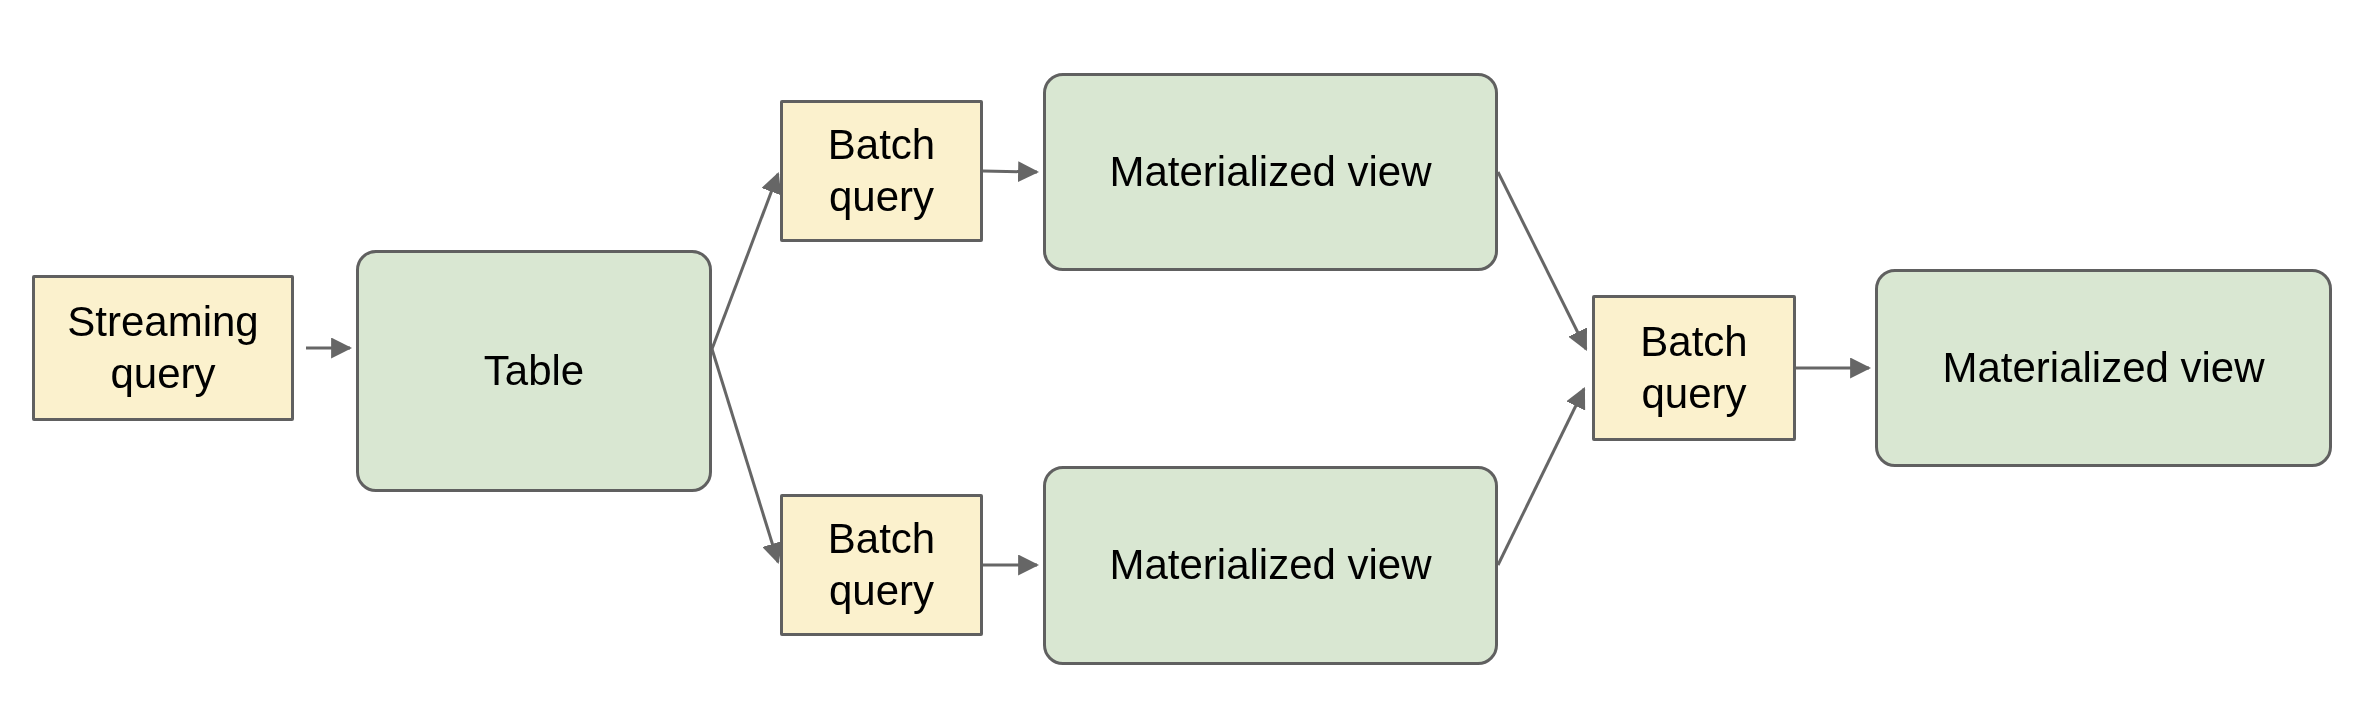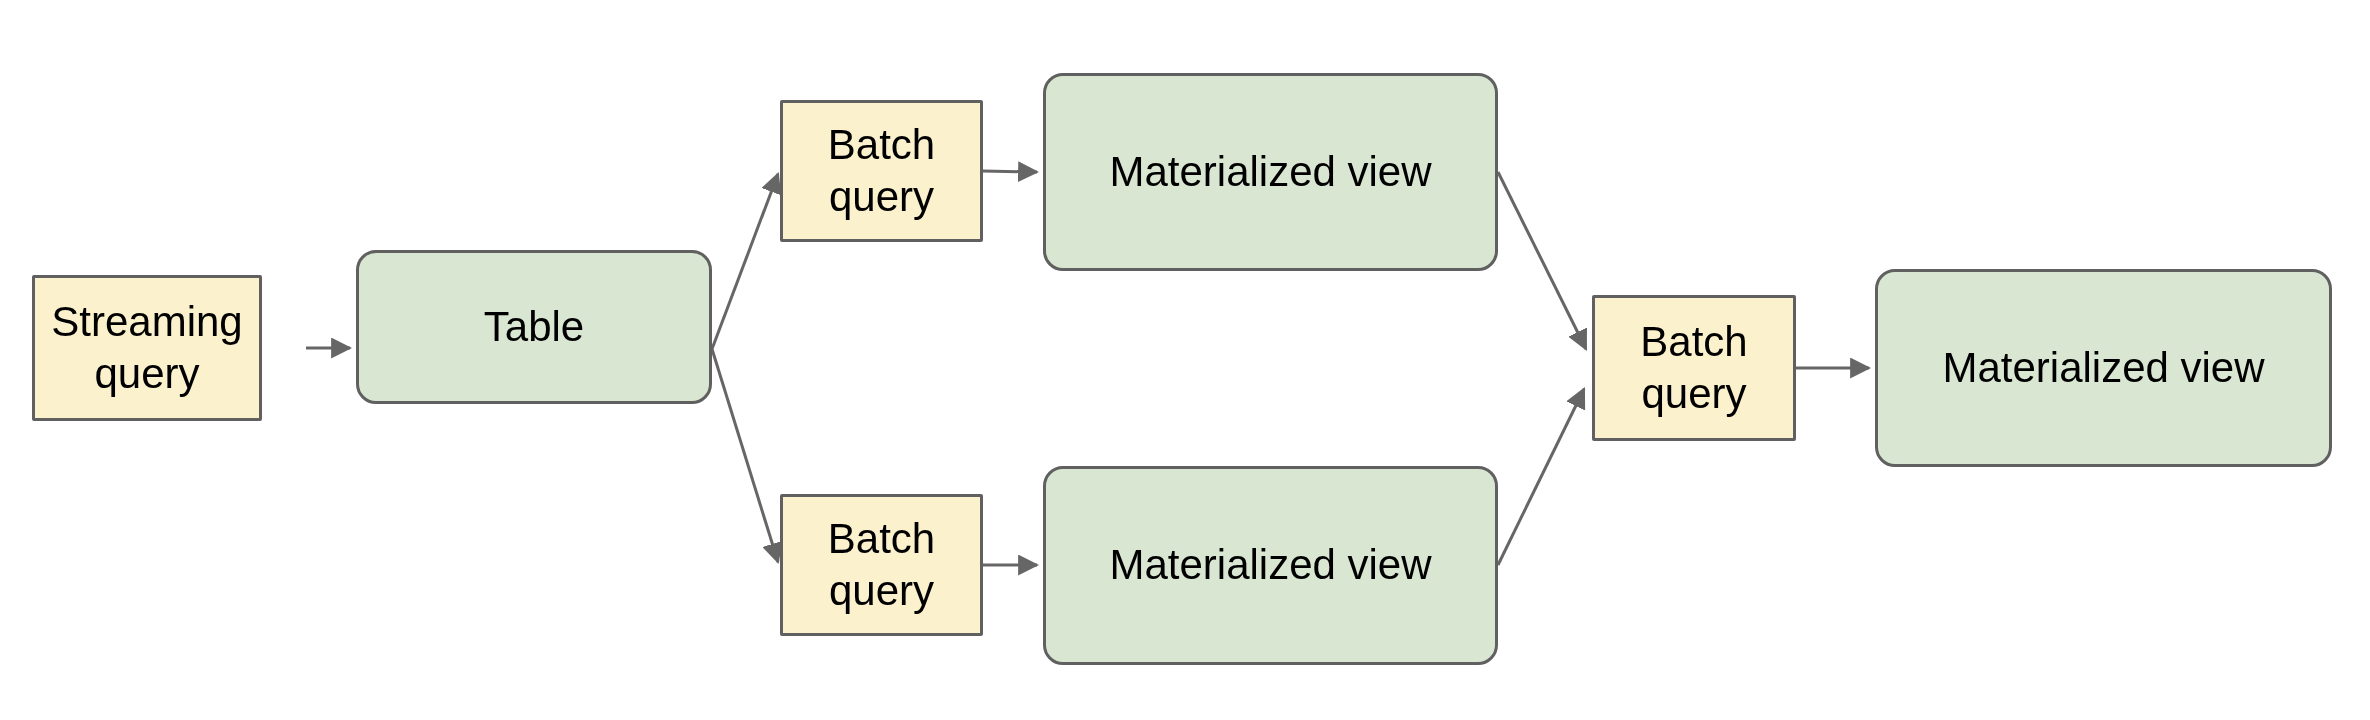--- a/index.html
+++ b/index.html
@@ -65,25 +65,25 @@
     <line x1="306" y1="348" x2="350" y2="348" marker-end="url(#arrowhead)"></line>
     <line x1="712" y1="349" x2="778" y2="174" marker-end="url(#arrowhead)"></line>
     <line x1="712" y1="349" x2="778" y2="562" marker-end="url(#arrowhead)"></line>
     <line x1="983" y1="171" x2="1037" y2="172" marker-end="url(#arrowhead)"></line>
     <line x1="983" y1="565" x2="1037" y2="565" marker-end="url(#arrowhead)"></line>
     <line x1="1498" y1="172" x2="1586" y2="349" marker-end="url(#arrowhead)"></line>
     <line x1="1498" y1="565" x2="1584" y2="389" marker-end="url(#arrowhead)"></line>
     <line x1="1796" y1="368" x2="1869" y2="368" marker-end="url(#arrowhead)"></line>
   </svg>
 
-  <div class="node query" style="left:32px; top:275px; width:230px; height:146px;">
+  <div class="node query" style="left:32px; top:275px; width:262px; height:146px;">
     <span>Streaming query</span>
   </div>
 
-  <div class="node data" style="left:356px; top:250px; width:356px; height:154px;">
+  <div class="node data" style="left:356px; top:250px; width:356px; height:242px;">
     <span>Table</span>
   </div>
 
   <div class="node query" style="left:780px; top:100px; width:203px; height:142px;">
     <span>Batch query</span>
   </div>
 
   <div class="node data" style="left:1043px; top:73px; width:455px; height:198px;">
     <span>Materialized view</span>
   </div>

